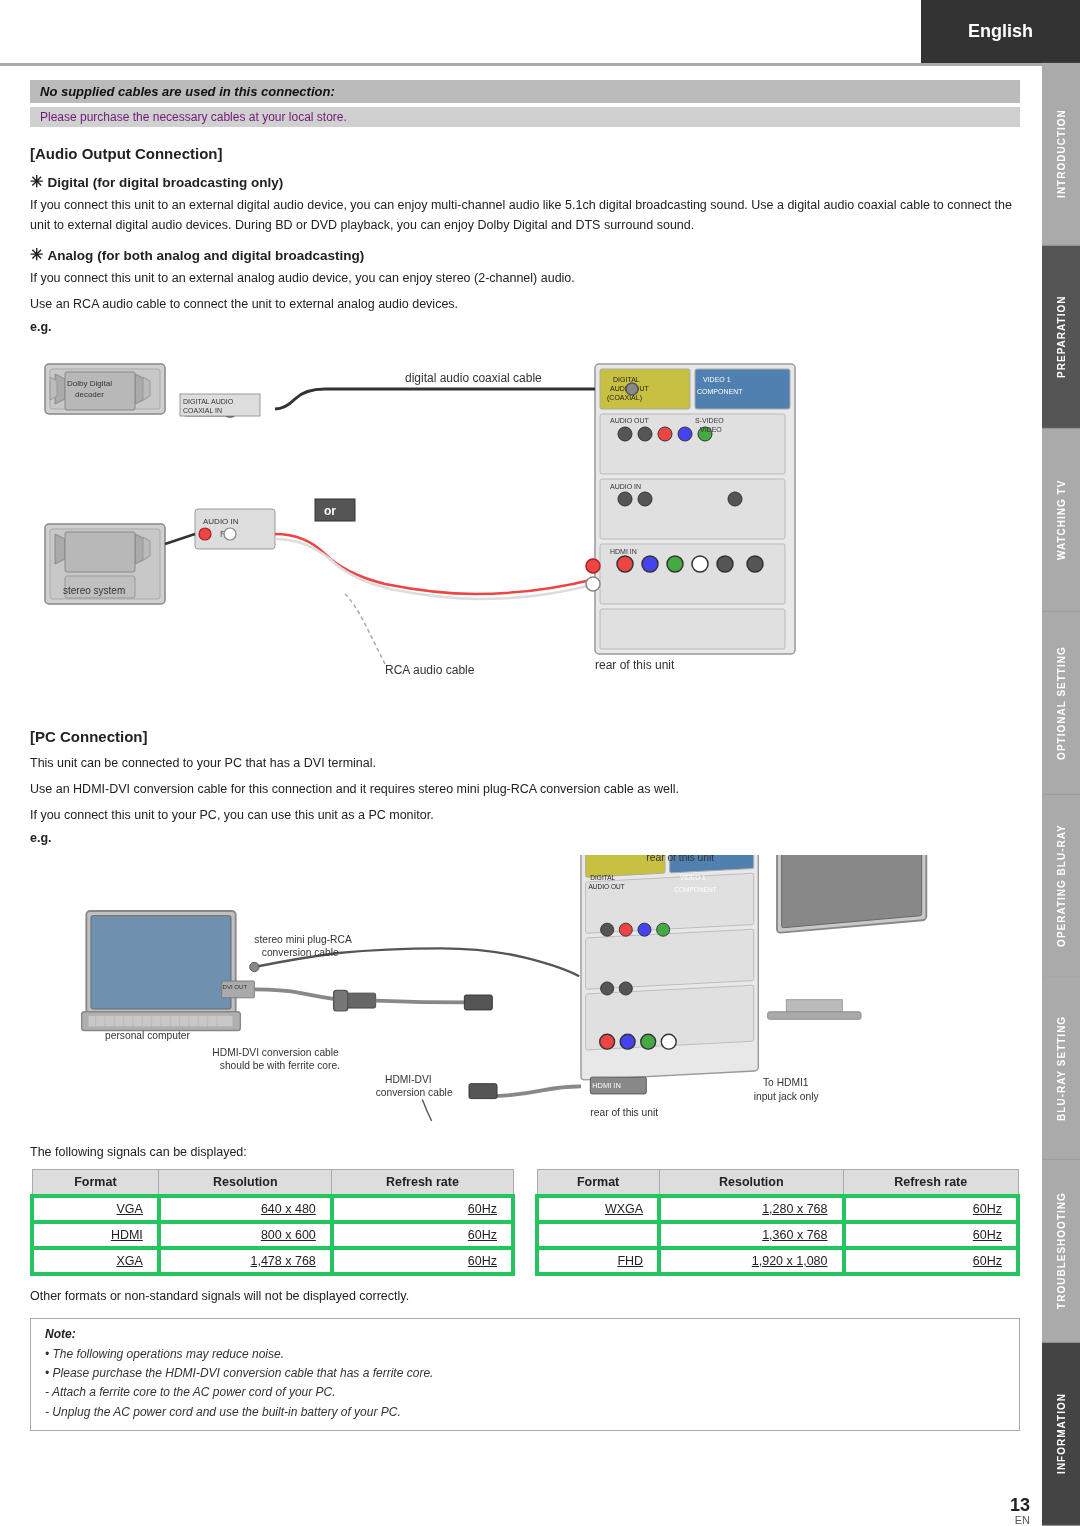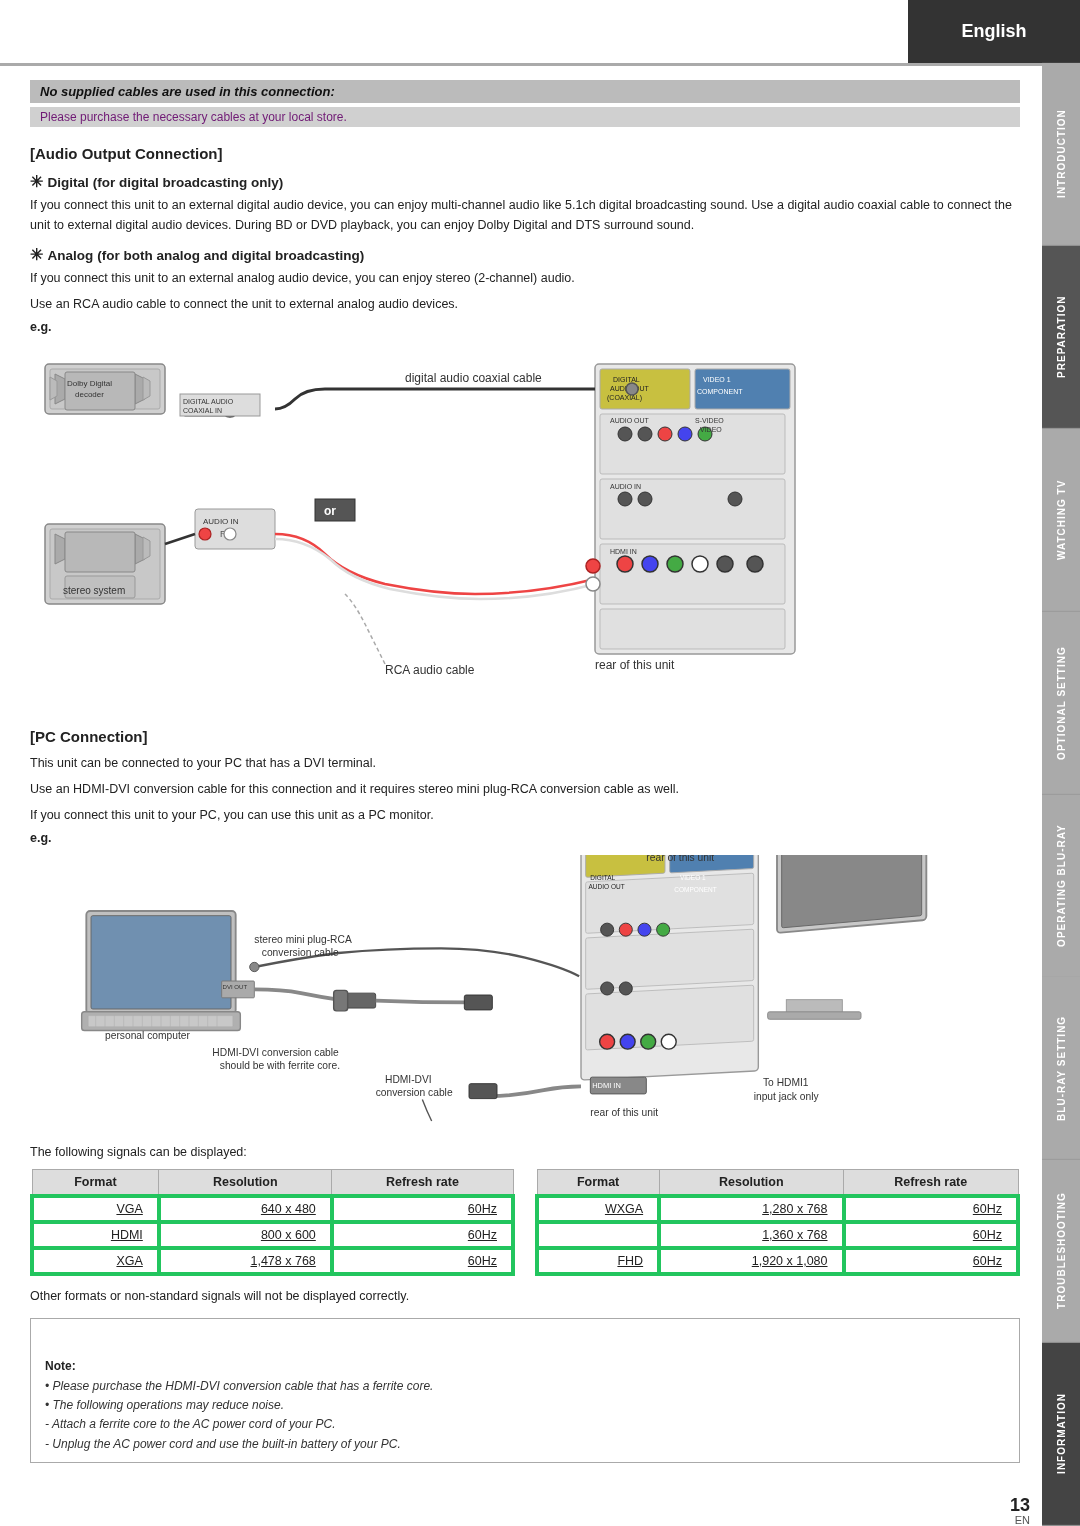--- a/index.html
+++ b/index.html
@@ -11,21 +11,21 @@
       font-size: 13px;
       color: #222;
       position: relative;
       overflow-x: hidden;
     }
 
     
     .top-bar {
       position: absolute;
       top: 0; right: 0;
-      width: 172px;
+      width: 159px;
       height: 63px;
       background: #333;
       display: flex;
       align-items: center;
       justify-content: center;
     }
     .top-bar-label {
       color: #fff;
       font-size: 18px;
       font-weight: bold;
@@ -168,22 +168,22 @@
 
     
     .note-box {
       border: 1px solid #aaa;
       padding: 8px 14px;
       margin-top: 12px;
       font-size: 12px;
     }
     .note-title {
       font-weight: bold;
+      font-style: italic;
       margin-bottom: 4px;
-      margin-top: 32px;
     }
     .note-text {
       font-style: italic;
       line-height: 1.6;
       color: #333;
     }
 
     
     .page-number {
       position: absolute;
@@ -553,22 +553,22 @@
           </tr>
         </tbody>
     </table>
   </div>
 
   <div class="body-text">Other formats or non-standard signals will not be displayed correctly.</div>
 
   <div class="note-box">
     <div class="note-title">Note:</div>
     <div class="note-text" id="note-lines">
+        <div>• The following operations may reduce noise.</div>
         <div>• Please purchase the HDMI-DVI conversion cable that has a ferrite core.</div>
-        <div>• The following operations may reduce noise.</div>
         <div>  - Attach a ferrite core to the AC power cord of your PC.</div>
         <div>  - Unplug the AC power cord and use the built-in battery of your PC.</div>
       </div>
   </div>
 
 </div>
 
 <div class="page-number">13</div>
 <div class="page-en">EN</div>
 

